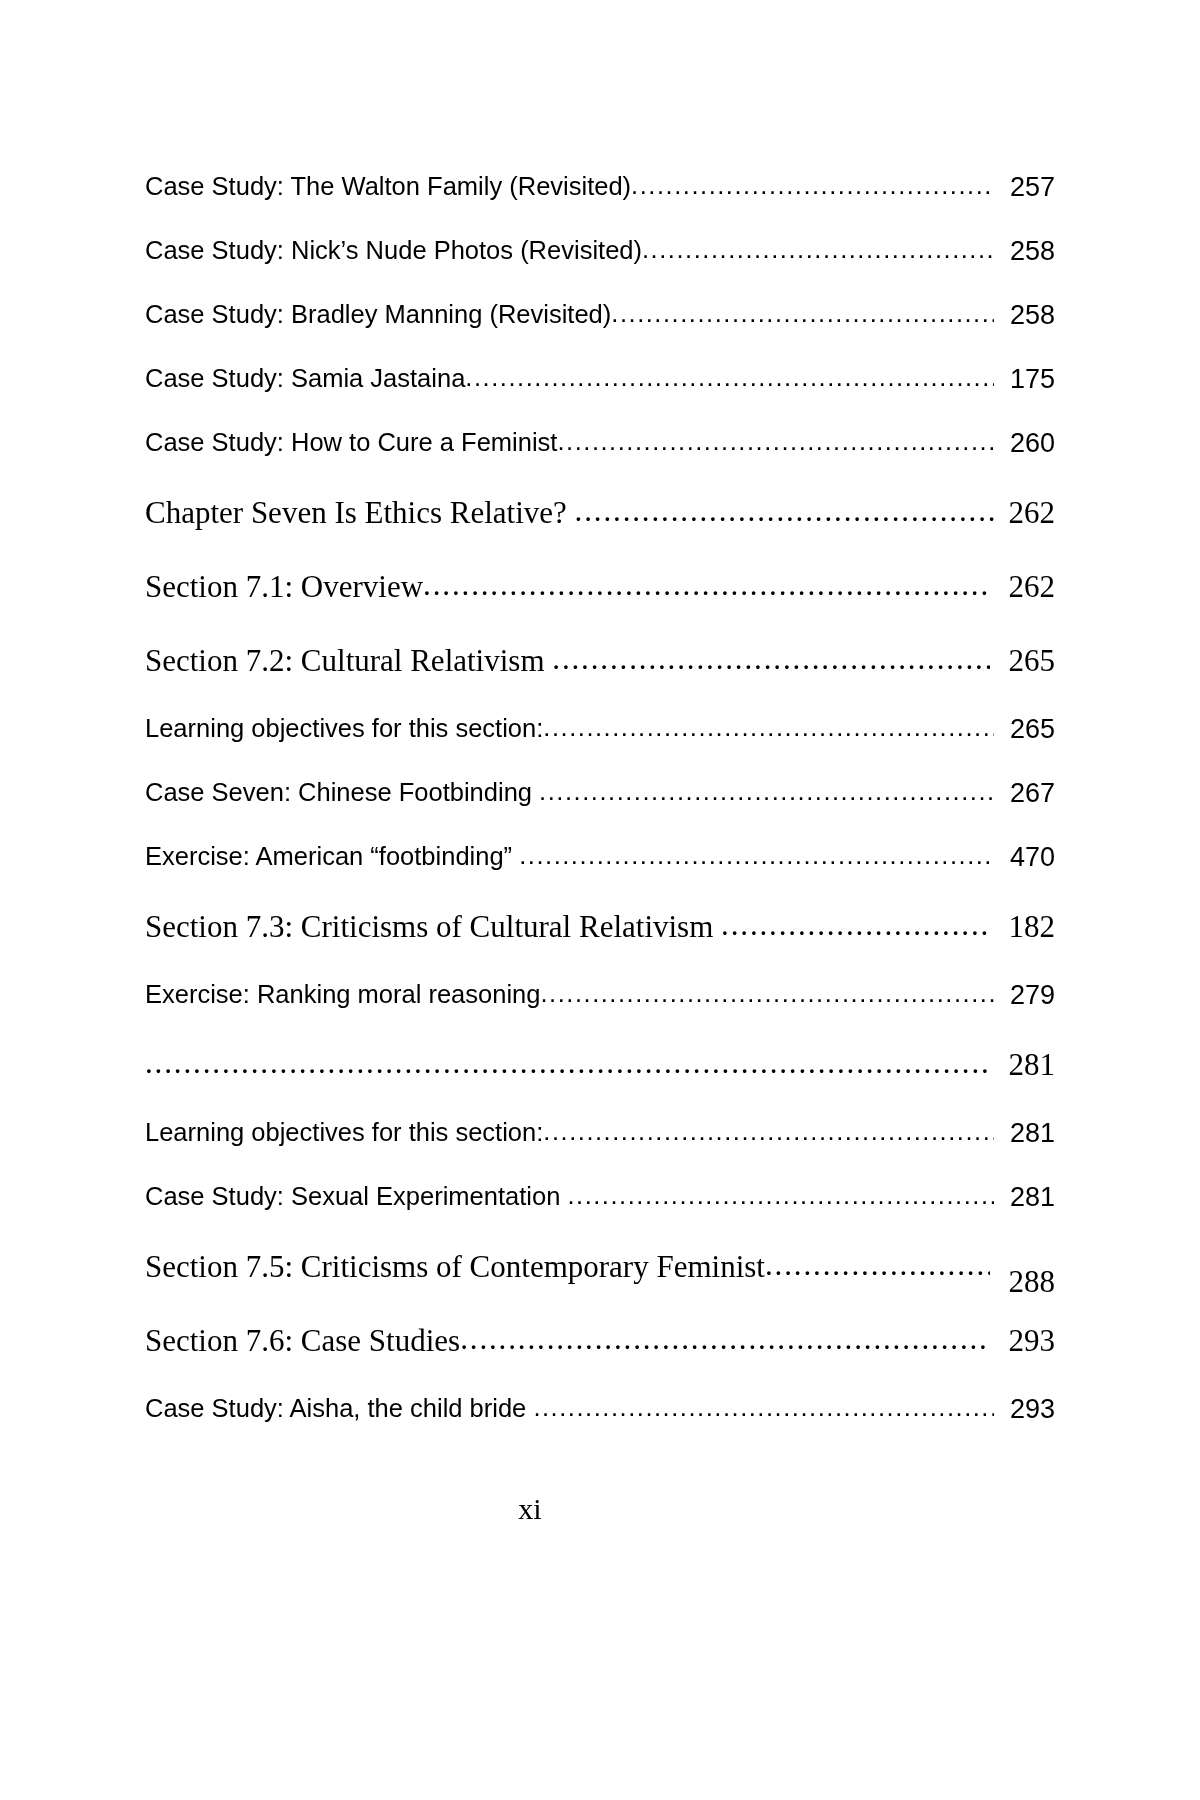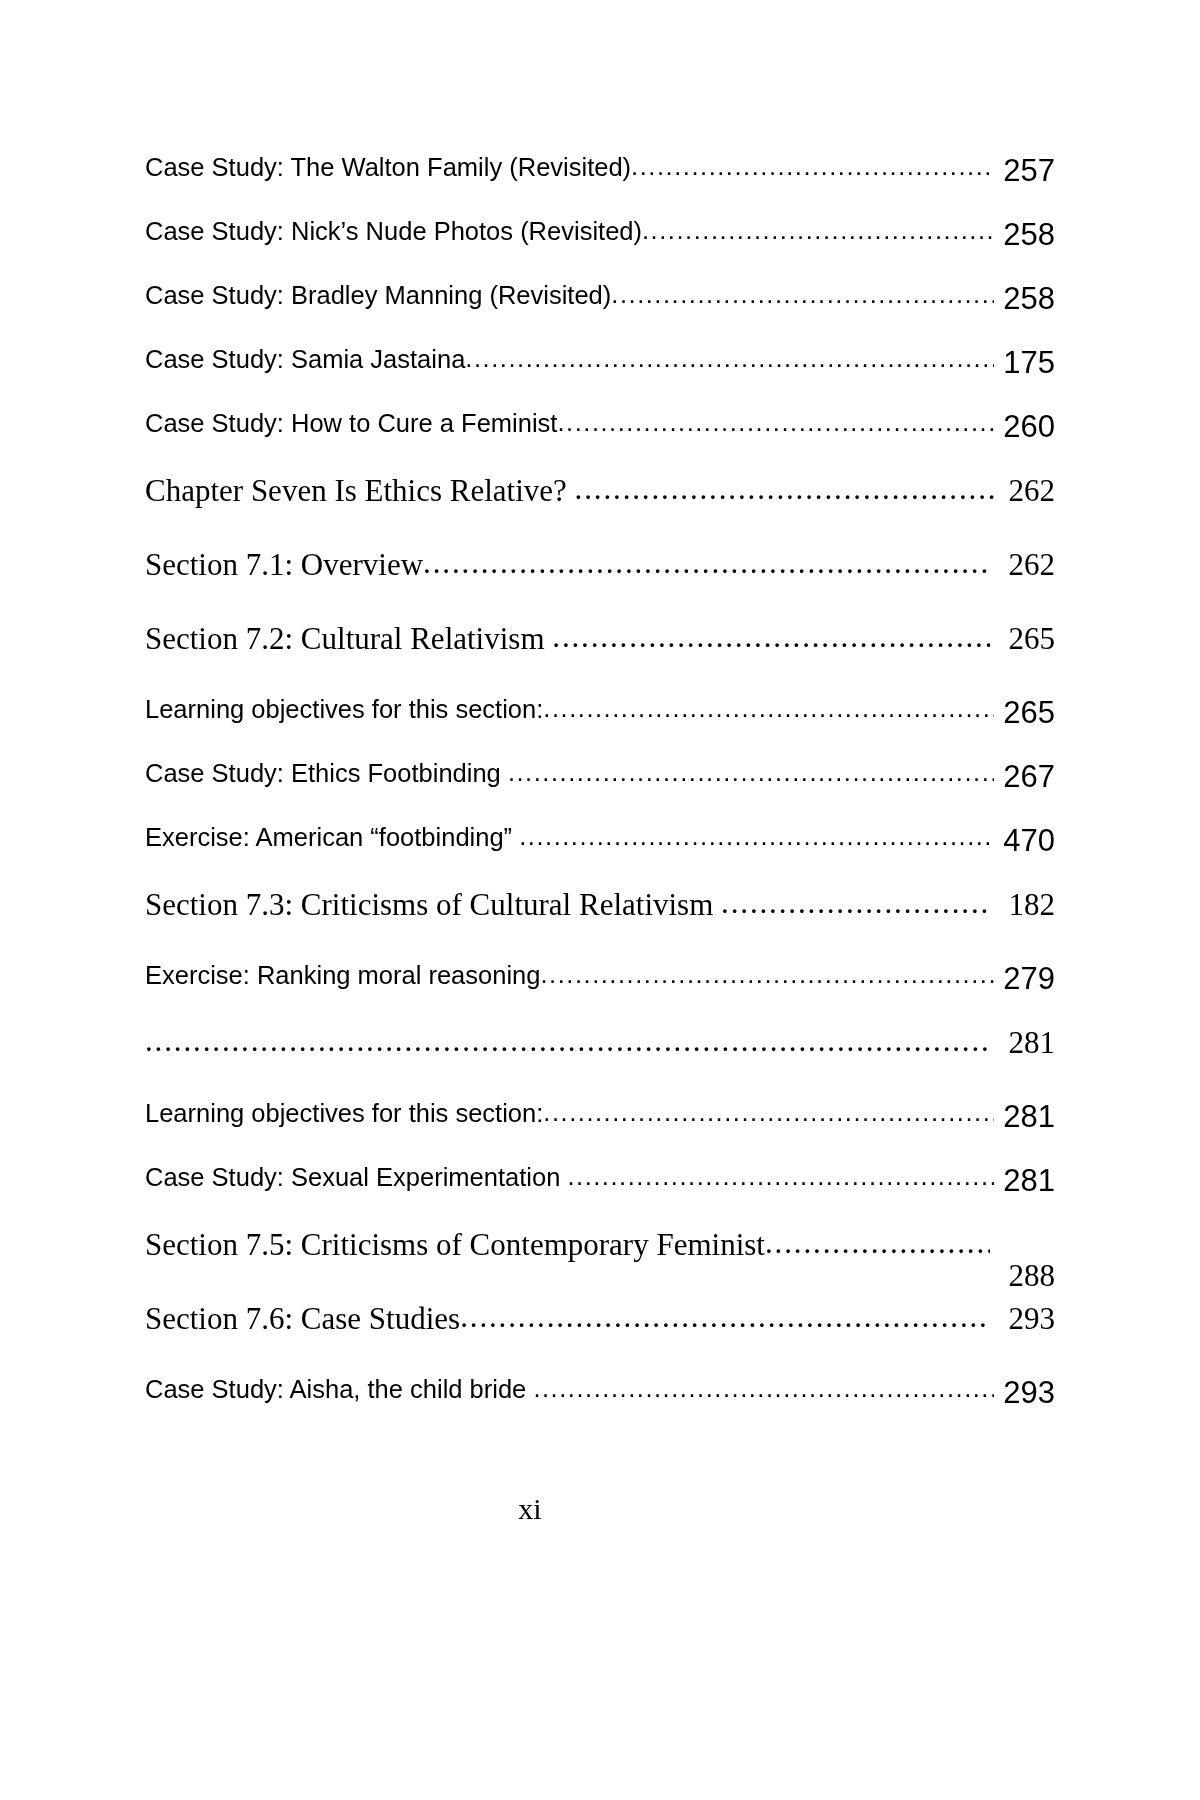--- a/index.html
+++ b/index.html
@@ -29,21 +29,21 @@
   
   #toc-list {
     position: absolute;
     left: 145px;
     top: 155px;
     width: 910px;
   }
 
   .toc-entry {
     display: flex;
-    align-items: flex-start;
+    align-items: center;
     width: 100%;
     white-space: nowrap;
     overflow: hidden;
   }
 
   .toc-title {
     flex: 0 0 auto;
     white-space: pre;
   }
 
@@ -62,21 +62,21 @@
   }
 
   
   .lvl-sub {
     font-family: "Liberation Sans", sans-serif;
     font-size: 25.5px;
     line-height: 1.0;
     height: 64px;
   }
   .lvl-sub .toc-page-num {
-    font-size: 31px;
+    font-size: 27px;
     min-width: 52px;
   }
   .lvl-sub .toc-leader {
     font-size: 25.5px;
     position: relative;
     top: -1px;
   }
 
   
   .lvl-section {
@@ -168,21 +168,21 @@
         <span class="toc-title">Section 7.2: Cultural Relativism </span>
         <span class="toc-leader" aria-hidden="true">...........................................................................................................................................................................................................................</span>
         <span class="toc-page-num" style="padding-left: 9px;">265</span>
       </div>
       <div class="toc-entry lvl-sub">
         <span class="toc-title">Learning objectives for this section:</span>
         <span class="toc-leader" aria-hidden="true">...........................................................................................................................................................................................................................</span>
         <span class="toc-page-num" style="padding-left: 9px;">265</span>
       </div>
       <div class="toc-entry lvl-sub">
-        <span class="toc-title">Case Study: Ethics Footbinding </span>
+        <span class="toc-title">Case Seven: Chinese Footbinding </span>
         <span class="toc-leader" aria-hidden="true">...........................................................................................................................................................................................................................</span>
         <span class="toc-page-num" style="padding-left: 9px;">267</span>
       </div>
       <div class="toc-entry lvl-sub">
         <span class="toc-title">Exercise: American “footbinding” </span>
         <span class="toc-leader" aria-hidden="true">...........................................................................................................................................................................................................................</span>
         <span class="toc-page-num" style="padding-left: 9px;">470</span>
       </div>
       <div class="toc-entry lvl-section">
         <span class="toc-title">Section 7.3: Criticisms of Cultural Relativism </span>

